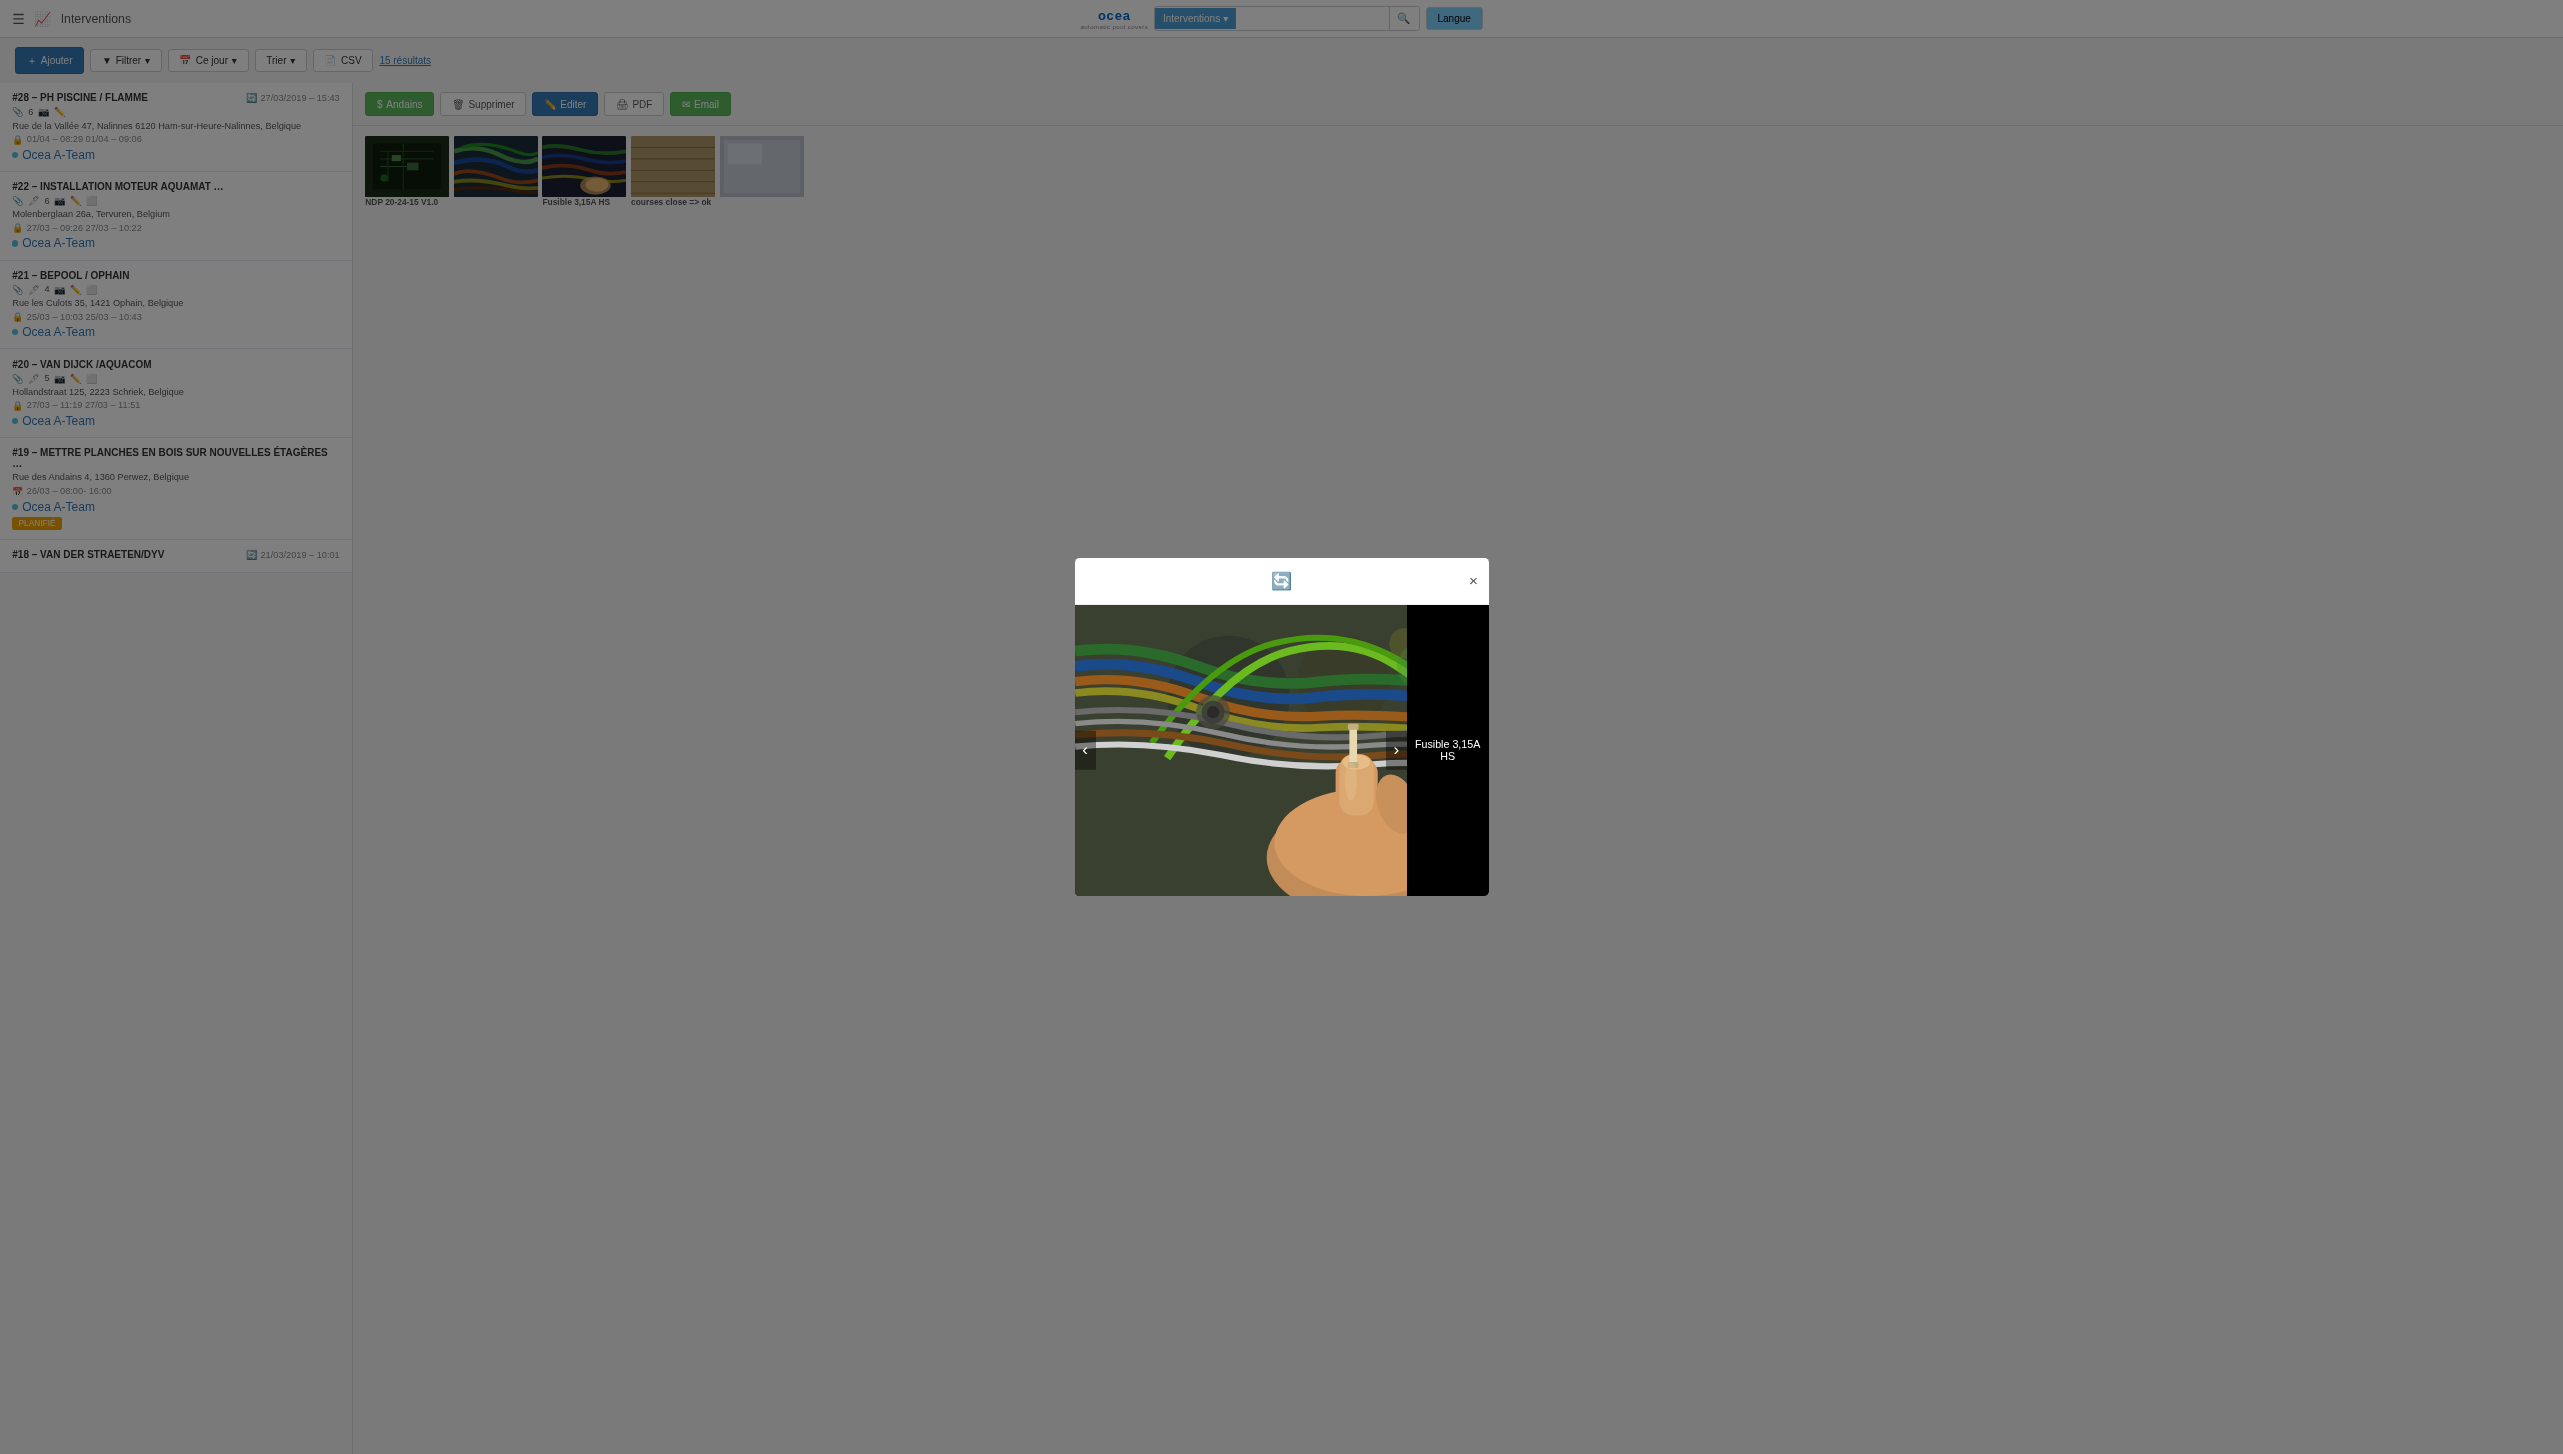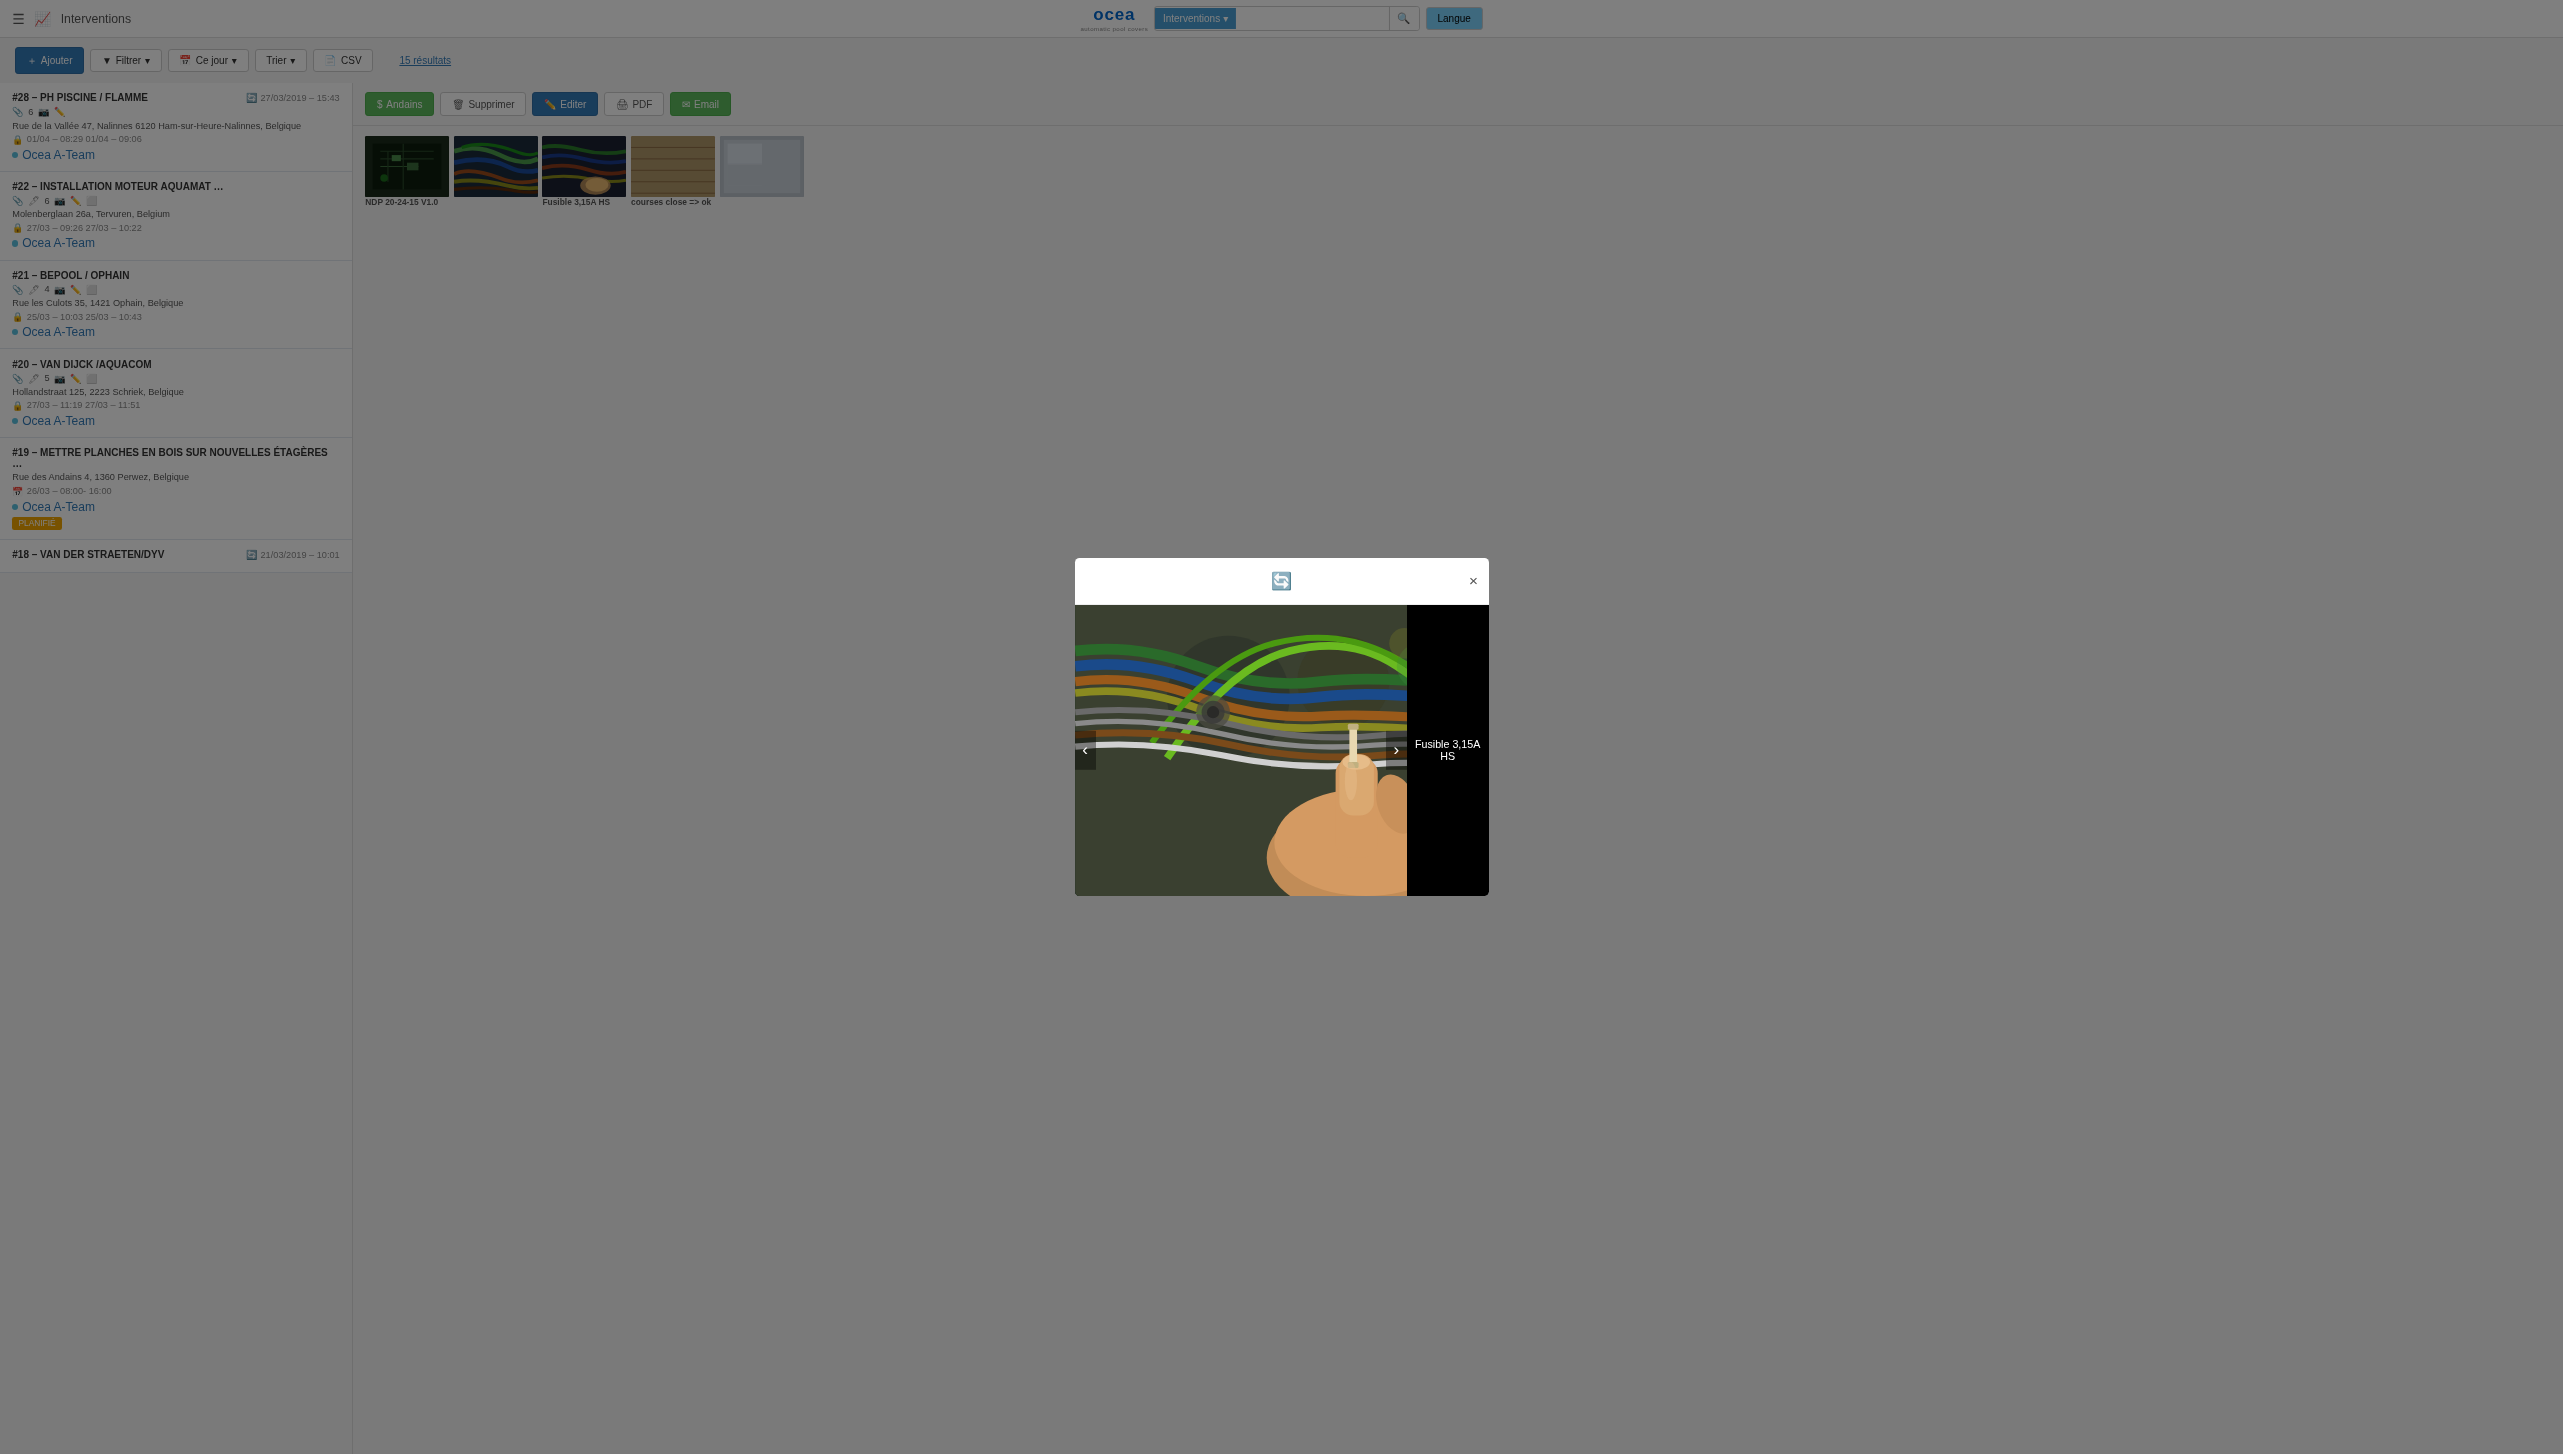--- a/index.html
+++ b/index.html
@@ -17,21 +17,21 @@
       z-index: 10;
     }
     .topnav-left { display: flex; align-items: center; gap: 9.2px; flex: 1; }
     .topnav-center { position: absolute; left: 50%; transform: translateX(-50%); display: flex; align-items: center; gap: 6.1px; }
     .topnav-right { flex: 1; display: flex; justify-content: flex-end; align-items: center; gap: 6.1px; }
     .hamburger-icon { font-size: 14px; cursor: pointer; color: #555; }
     .chart-icon { font-size: 14px; color: #555; cursor: pointer; }
     .nav-title { font-size: 12.3px; color: #555; font-weight: normal; }
 
     .logo-box { display: flex; flex-direction: column; align-items: center; }
-    .logo-text-ocea { font-size: 17px; font-weight: bold; color: #0066cc; letter-spacing: 0.8px; }
+    .logo-text-ocea { font-size: 13px; font-weight: bold; color: #0066cc; letter-spacing: 0.8px; }
     .logo-sub { font-size: 6.1px; color: #888; letter-spacing: 0.4px; }
 
     .search-box { display: flex; align-items: center; border: 0.8px solid #ccc; border-radius: 3.1px; overflow: hidden; }
     .search-dropdown { background: #4a9fd4; color: #fff; padding: 4.6px 7.7px; border: none; cursor: pointer; font-size: 10px; display: flex; align-items: center; gap: 3.1px; }
     .search-input { border: none; padding: 4.6px 7.7px; font-size: 10px; outline: none; width: 153px; }
     .search-btn { background: #fff; border: none; border-left: 0.8px solid #ccc; padding: 4.6px 7.7px; cursor: pointer; color: #555; font-size: 10.7px; }
 
     .langue-btn { background: #7dd3fc; border: 0.8px solid #ccc; padding: 4.6px 10.7px; border-radius: 3.1px; cursor: pointer; font-size: 10px; }
 
     .user-info { font-size: 10px; color: #555; display: flex; align-items: center; gap: 4.6px; }
@@ -41,21 +41,21 @@
     .toolbar {
       display: flex;
       align-items: center;
       gap: 6.1px;
       padding: 9.2px 15.3px;
       background: #f5f5f5;
     }
     .btn { padding: 5.4px 10.7px; border-radius: 3.1px; border: 0.8px solid transparent; cursor: pointer; font-size: 10px; display: flex; align-items: center; gap: 3.8px; }
     .btn-primary { background: #337ab7; color: #fff; border-color: #2e6da4; }
     .btn-default { background: #fff; color: #333; border-color: #ccc; }
-    .results-count { font-size: 10px; color: #337ab7; text-decoration: underline; cursor: pointer; margin-left: 20px; }
+    .results-count { font-size: 10px; color: #337ab7; text-decoration: underline; cursor: pointer; margin-left: 0; }
 
     
     .main-layout { display: flex; height: calc(100vh - 77px); overflow: hidden; }
 
     
     .left-panel { width: 353px; min-width: 353px; background: #f5f5f5; overflow-y: auto; border-right: 0.8px solid #ddd; }
     .intervention-card { background: #fff; margin: 0; border-bottom: 1.5px solid #e0e6ef; padding: 9.2px 12.3px; cursor: pointer; }
     .card-header { display: flex; justify-content: space-between; align-items: center; margin-bottom: 3.1px; }
     .card-title { font-size: 10px; font-weight: bold; color: #333; }
     .card-date { font-size: 9.2px; color: #888; }

